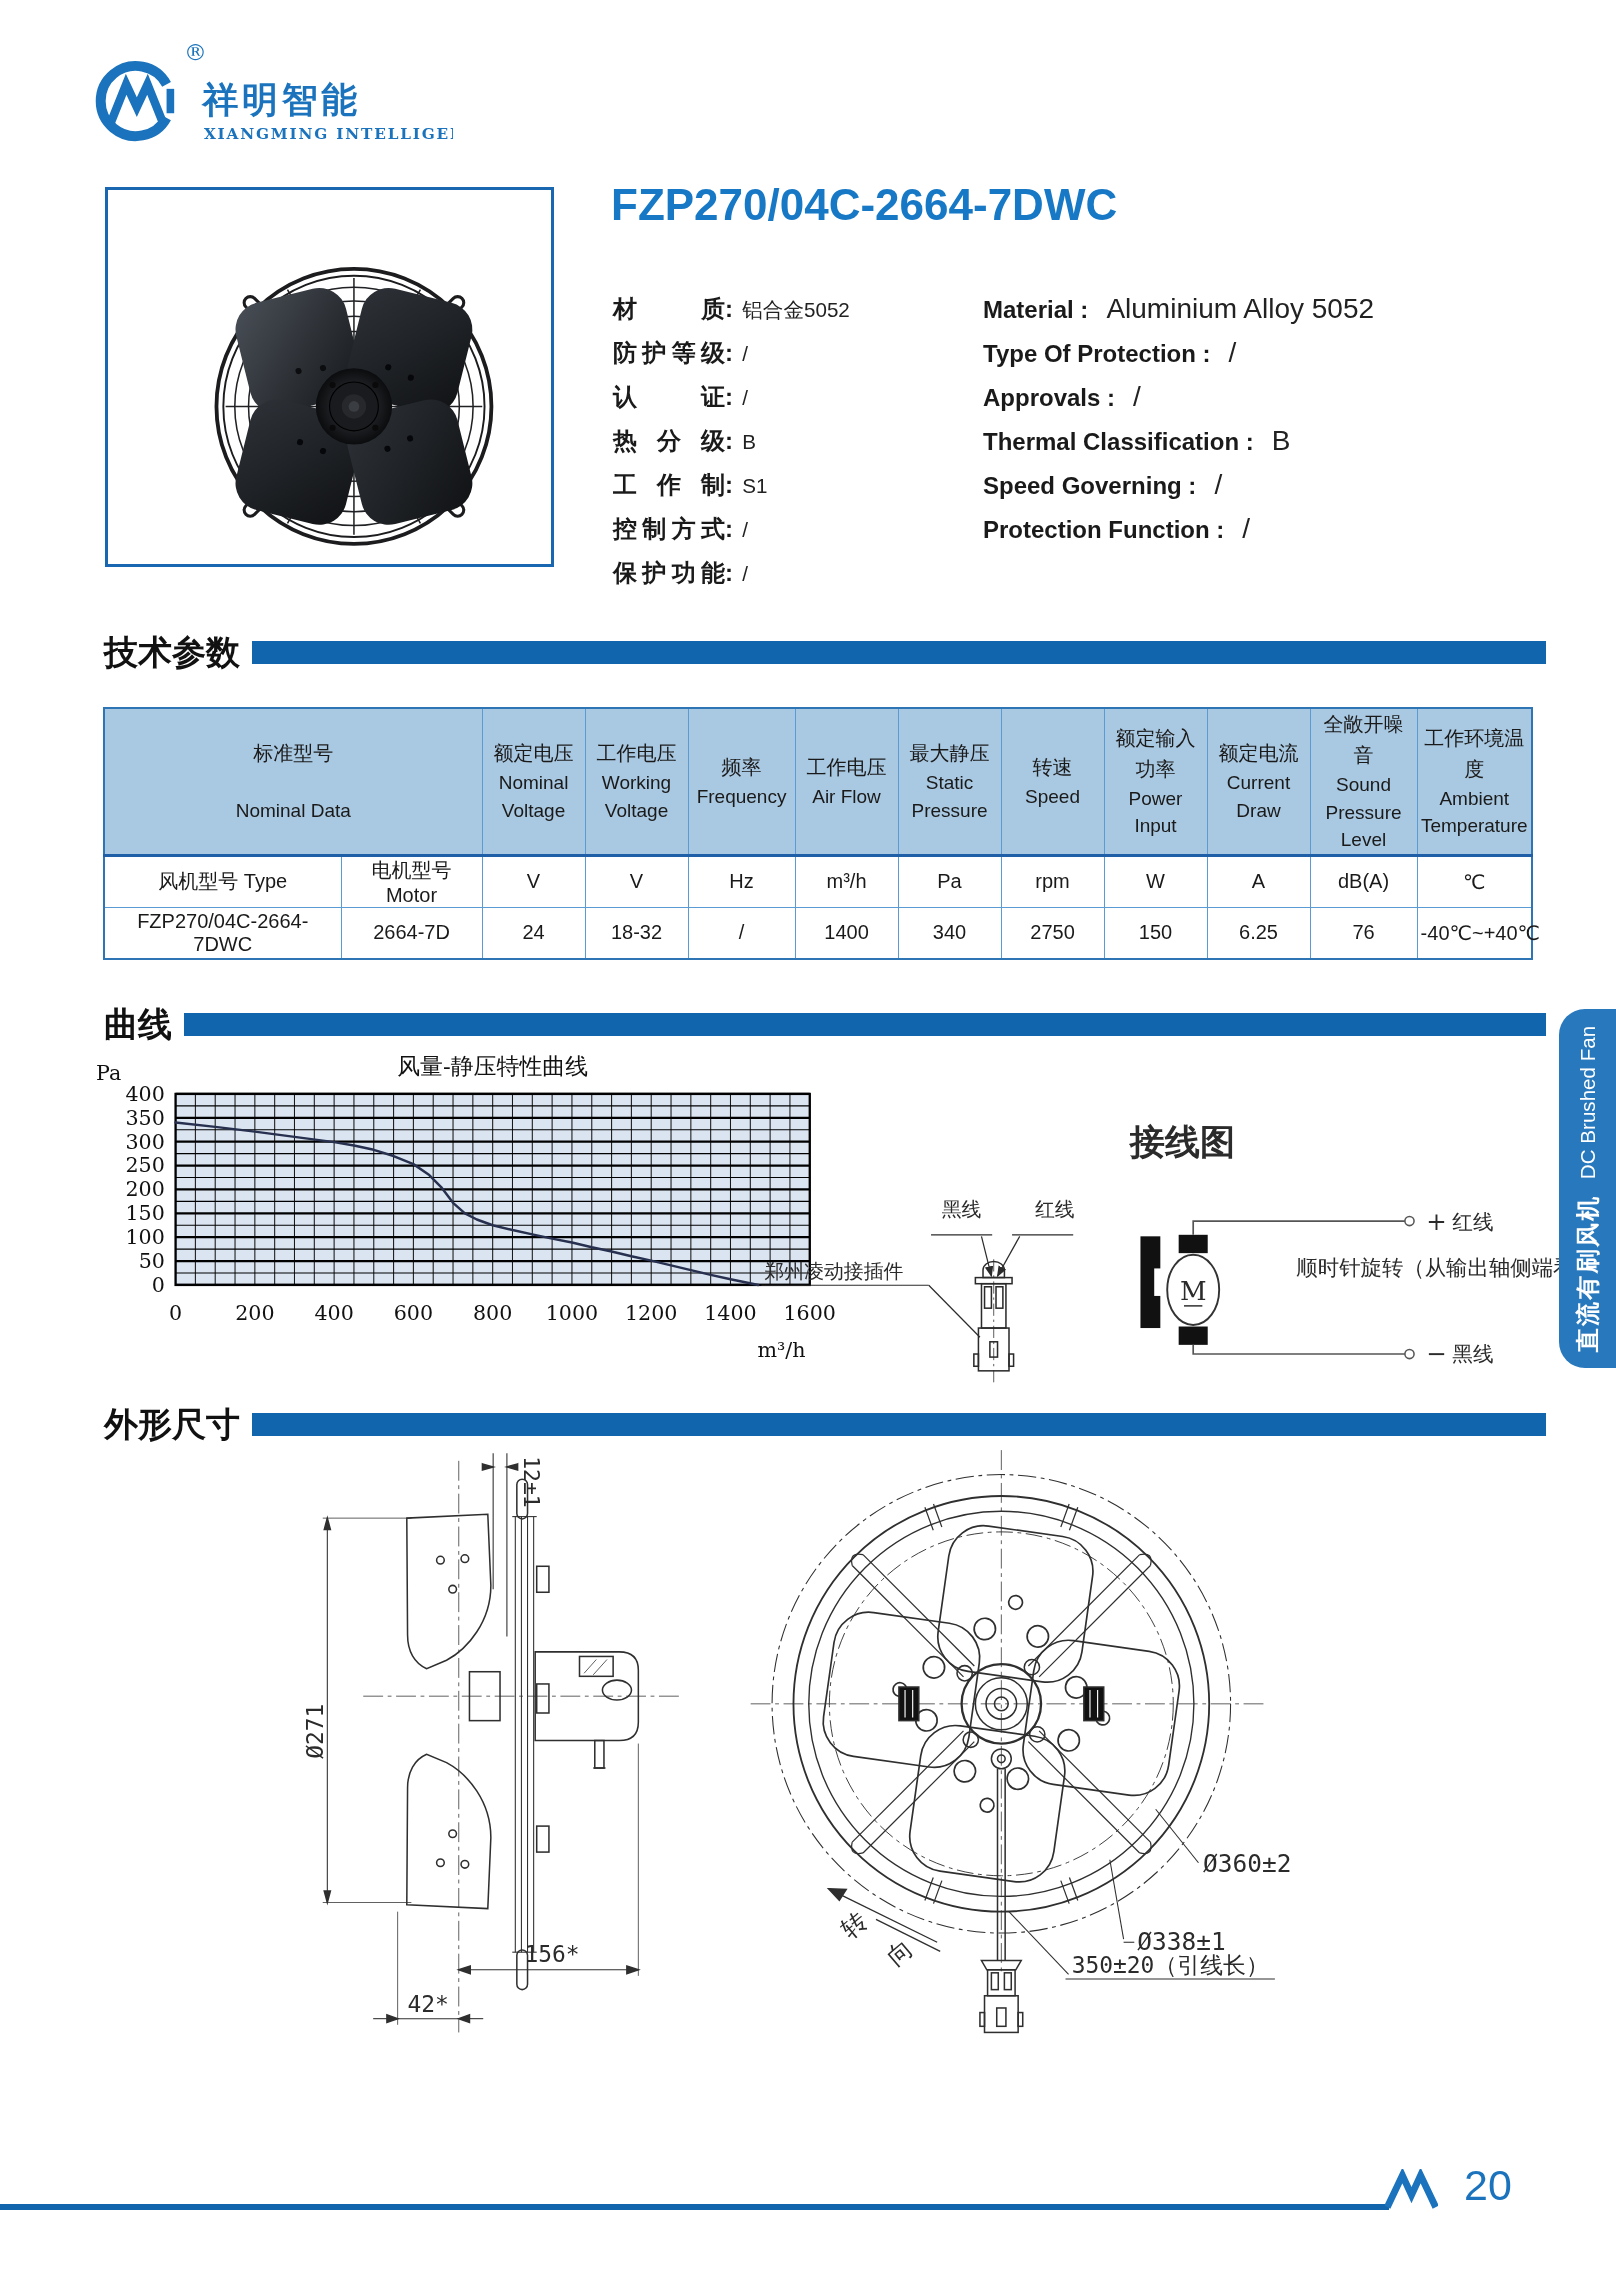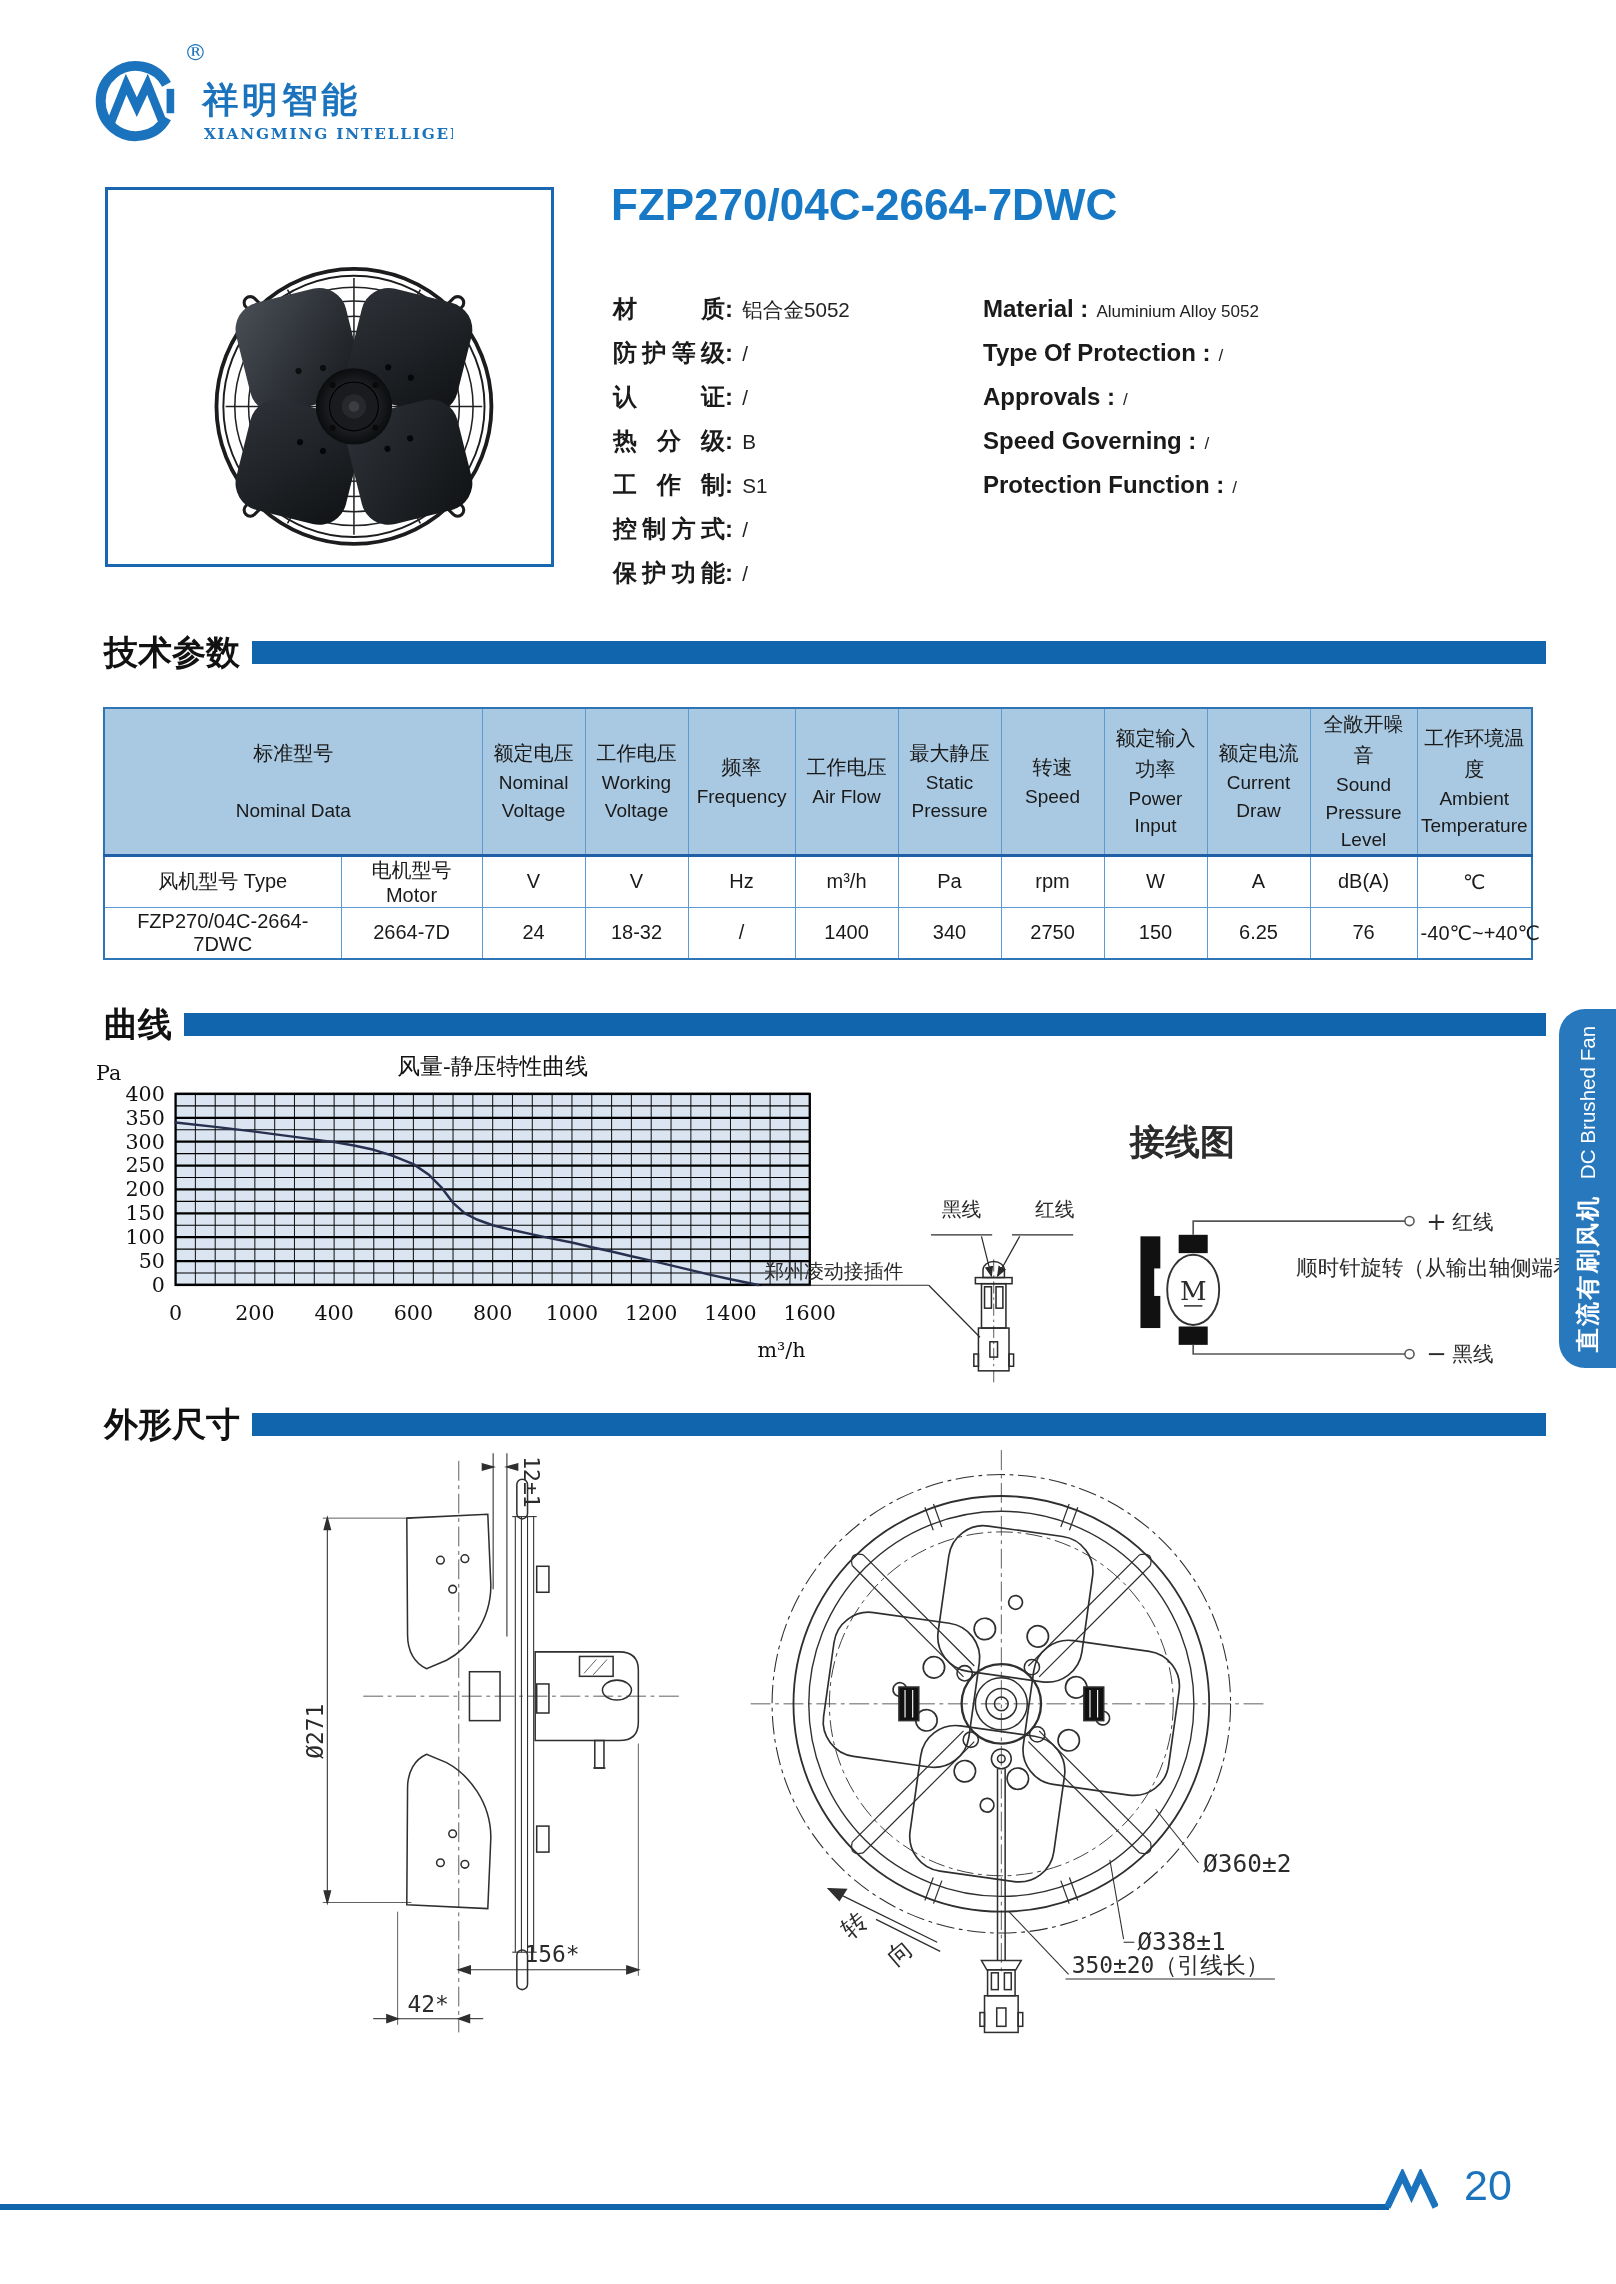--- a/index.html
+++ b/index.html
@@ -16,21 +16,21 @@
 
   
   .spec-col{top:281px;}
   #spec-cn{left:613px;width:359px;}
   #spec-en{left:983px;width:565px;}
   .spec-row{height:44px;line-height:56px;white-space:nowrap;}
   .cn-label{display:inline-block;width:112px;text-align:justify;text-align-last:justify;font-weight:bold;font-size:24px;}
   .cn-colon{font-weight:bold;font-size:24px;}
   .cn-value{font-size:20.6px;margin-left:9.2px;color:#222;}
   .en-label{font-weight:bold;font-size:24px;}
-  .en-value{font-size:17px;color:#222;margin-left:8px;}
+  .en-value{font-size:28px;color:#222;margin-left:18px;}
 
   
   .section{left:104px;width:1442px;height:37px;display:flex;align-items:center;}
   .sec-title{font-size:34px;font-weight:bold;color:#111;white-space:nowrap;}
   .sec-bar{flex:1;height:23px;background:#1065ac;margin-left:12.2px;}
   #sec-params{top:634px;}
   #sec-curve{top:1006px;}
   #sec-dims{top:1406px;}
 
   
@@ -181,20 +181,21 @@
     <div class="spec-row"><span class="cn-label">热分级</span><span class="cn-colon">:</span><span class="cn-value">B</span></div>
     <div class="spec-row"><span class="cn-label">工作制</span><span class="cn-colon">:</span><span class="cn-value">S1</span></div>
     <div class="spec-row"><span class="cn-label">控制方式</span><span class="cn-colon">:</span><span class="cn-value">/</span></div>
     <div class="spec-row"><span class="cn-label">保护功能</span><span class="cn-colon">:</span><span class="cn-value">/</span></div>
   </div>
 
   <div id="spec-en" class="abs spec-col">
     <div class="spec-row"><span class="en-label">Material :</span><span class="en-value">Aluminium Alloy 5052</span></div>
     <div class="spec-row"><span class="en-label">Type Of Protection :</span><span class="en-value">/</span></div>
     <div class="spec-row"><span class="en-label">Approvals :</span><span class="en-value">/</span></div>
+    <div class="spec-row"><span class="en-label">Thermal Classification :</span><span class="en-value">B</span></div>
     <div class="spec-row"><span class="en-label">Speed Governing :</span><span class="en-value">/</span></div>
     <div class="spec-row"><span class="en-label">Protection Function :</span><span class="en-value">/</span></div>
   </div>
 
   <div id="sec-params" class="abs section">
     <span class="sec-title">技术参数</span>
     <span class="sec-bar"></span>
   </div>
 
   <table id="params-table" class="abs">

